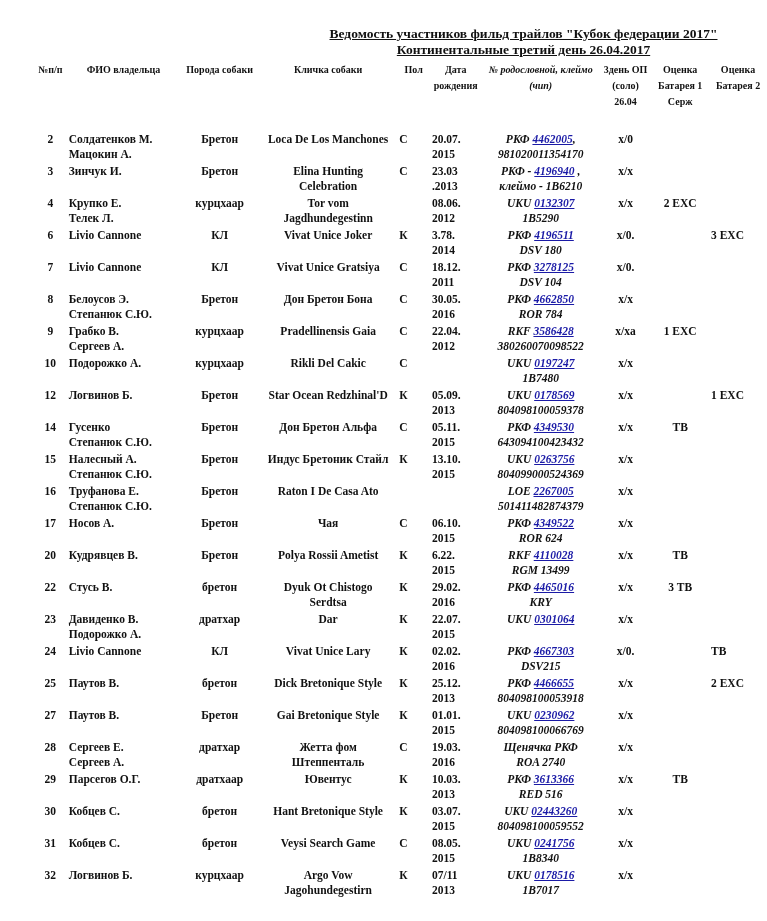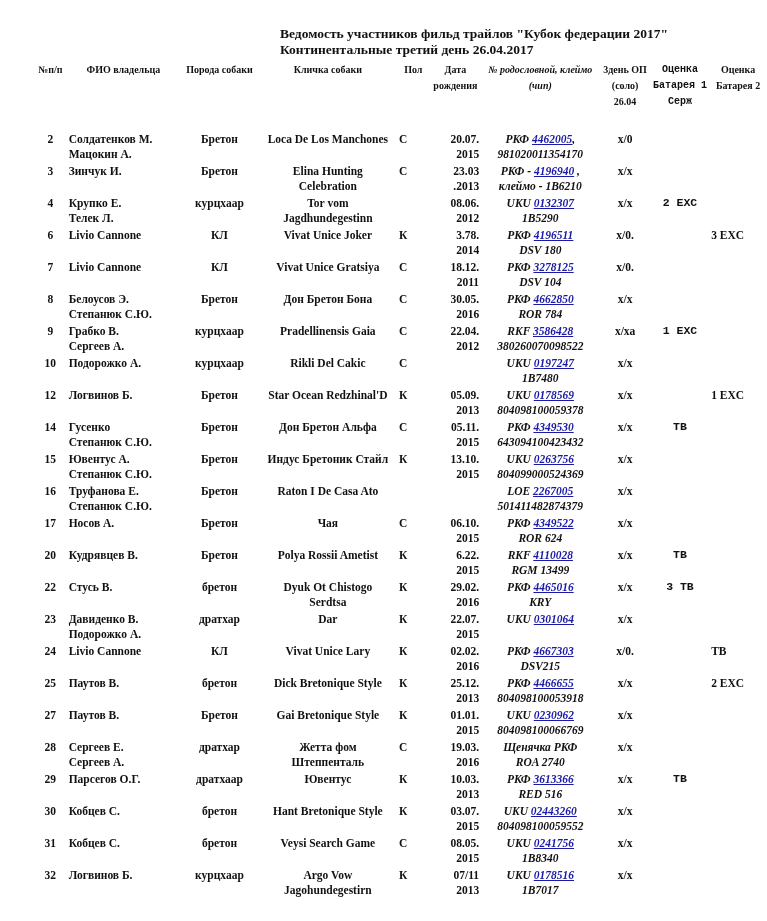--- a/index.html
+++ b/index.html
@@ -3,43 +3,43 @@
 <meta charset="utf-8">
 <style>
   html, body { margin: 0; padding: 0; background: #ffffff; }
   body {
     width: 767px; height: 921px; overflow: hidden; position: relative;
     font-family: "Liberation Serif", "DejaVu Serif", serif;
     color: #111111; font-weight: bold;
   }
   .title {
     position: absolute; left: 280px; top: 26px; width: 487px;
-    text-align: left; font-size: 13.5px; line-height: 16px;
+    text-align: center; font-size: 13.5px; line-height: 16px; text-decoration: underline;
   }
   table.roster {
     position: absolute; left: 34px; top: 62px;
     border-collapse: collapse; table-layout: fixed;
     font-size: 11.5px; line-height: 14.5px;
   }
   table.roster th {
     font-size: 10px; line-height: 16px; vertical-align: top;
     padding: 0 2px; font-weight: bold; text-align: center;
   }
   table.roster td { vertical-align: top; padding: 0 2px; }
   .hdr-row { height: 70px; }
   .data-row { height: 32px; }
   .c-num { width: 30px; text-align: center; }
   .c-owner { width: 115px; text-align: left; }
   .c-breed { width: 78px; text-align: center; }
   .c-dog { width: 140px; text-align: center; }
   .c-sex { width: 30px; text-align: left; }
-  .c-dob { width: 48px; text-align: right; }
+  .c-dob { width: 48px; text-align: left; }
   .c-ped { width: 118px; text-align: center; font-style: italic; }
   .c-day { width: 50px; text-align: center; margin-left: 40px; }
-  .c-b1 { width: 56px; text-align: center; font-family: Liberation Mono, monospace; }
+  .c-b1 { width: 56px; text-align: center; }
   .c-b2 { width: 56px; text-align: left; }
   th.c-owner { text-align: left; }
   th.c-num { text-align: left; }
   td.c-num { text-align: center; }
   a.ped-link { color: #1a1aa6; text-decoration: underline; }
   .line { display: block; }
 </style>
 </head>
 <body>
 
@@ -287,21 +287,21 @@
           <span class="line"><span>РКФ </span><a class="ped-link" href="#">4349530</a><span></span></span>
           <span class="line">643094100423432</span>
         </td>
         <td class="c-day">x/x</td>
         <td class="c-b1">ТВ</td>
         <td class="c-b2"></td>
       </tr>
       <tr class="data-row">
         <td class="c-num">15</td>
         <td class="c-owner">
-          <span class="line">Ювентус А.</span>
+          <span class="line">Налесный А.</span>
           <span class="line">Степанюк С.Ю.</span>
         </td>
         <td class="c-breed">Бретон</td>
         <td class="c-dog">
           <span class="line">Индус Бретоник Стайл</span>
         </td>
         <td class="c-sex">К</td>
         <td class="c-dob">
           <span class="line">13.10.</span>
           <span class="line">2015</span>

